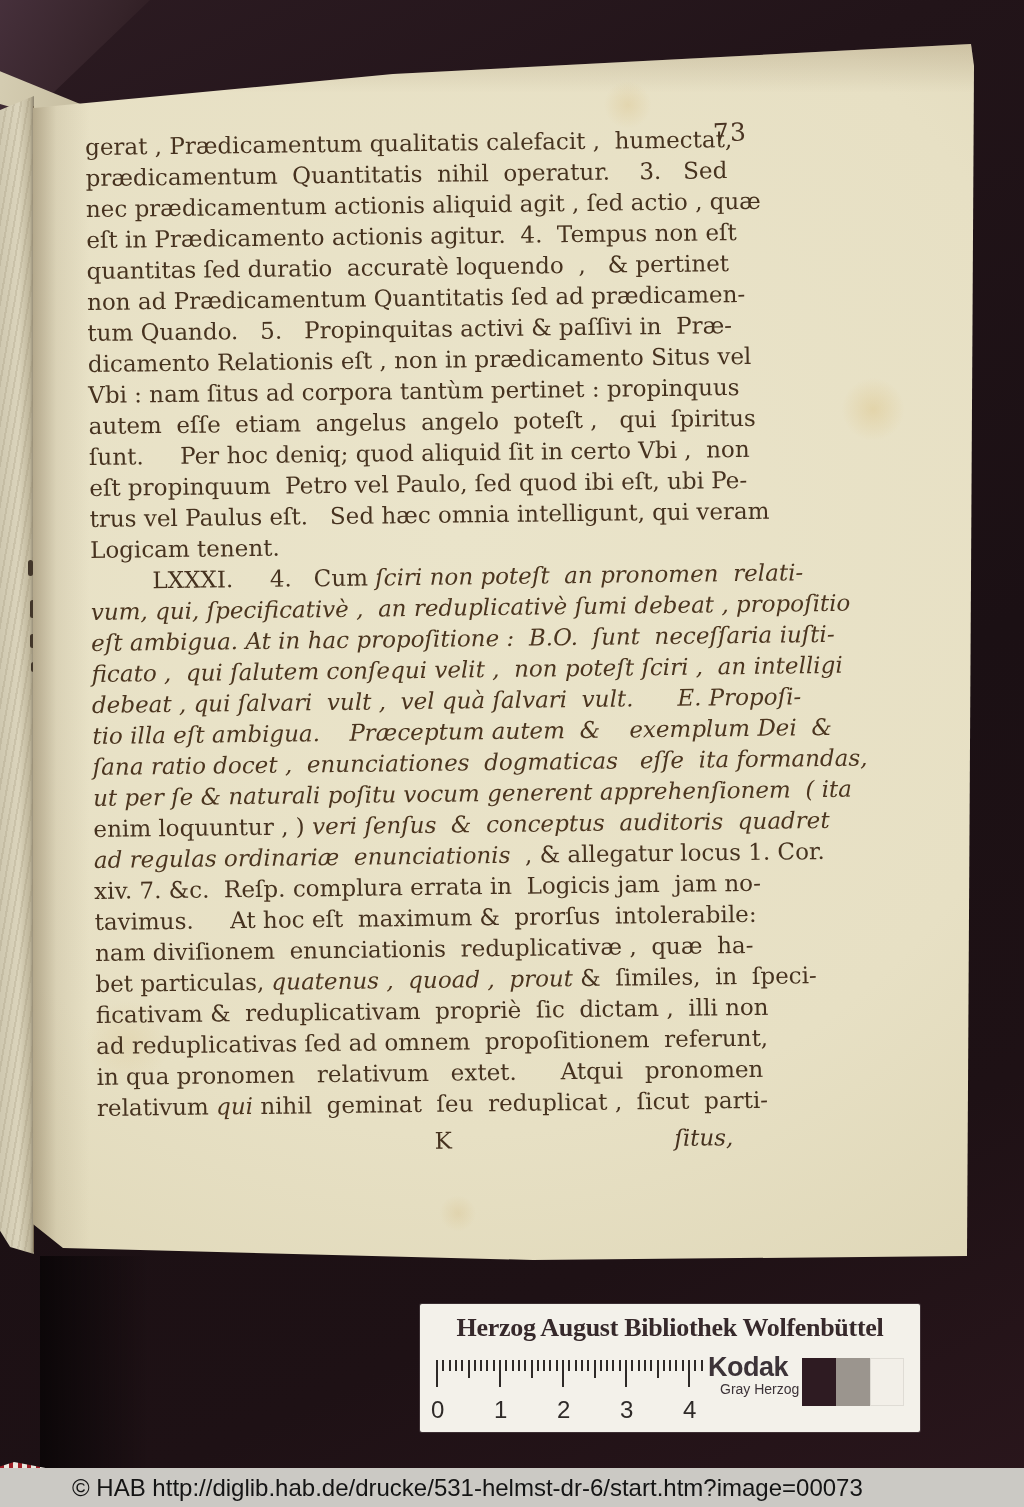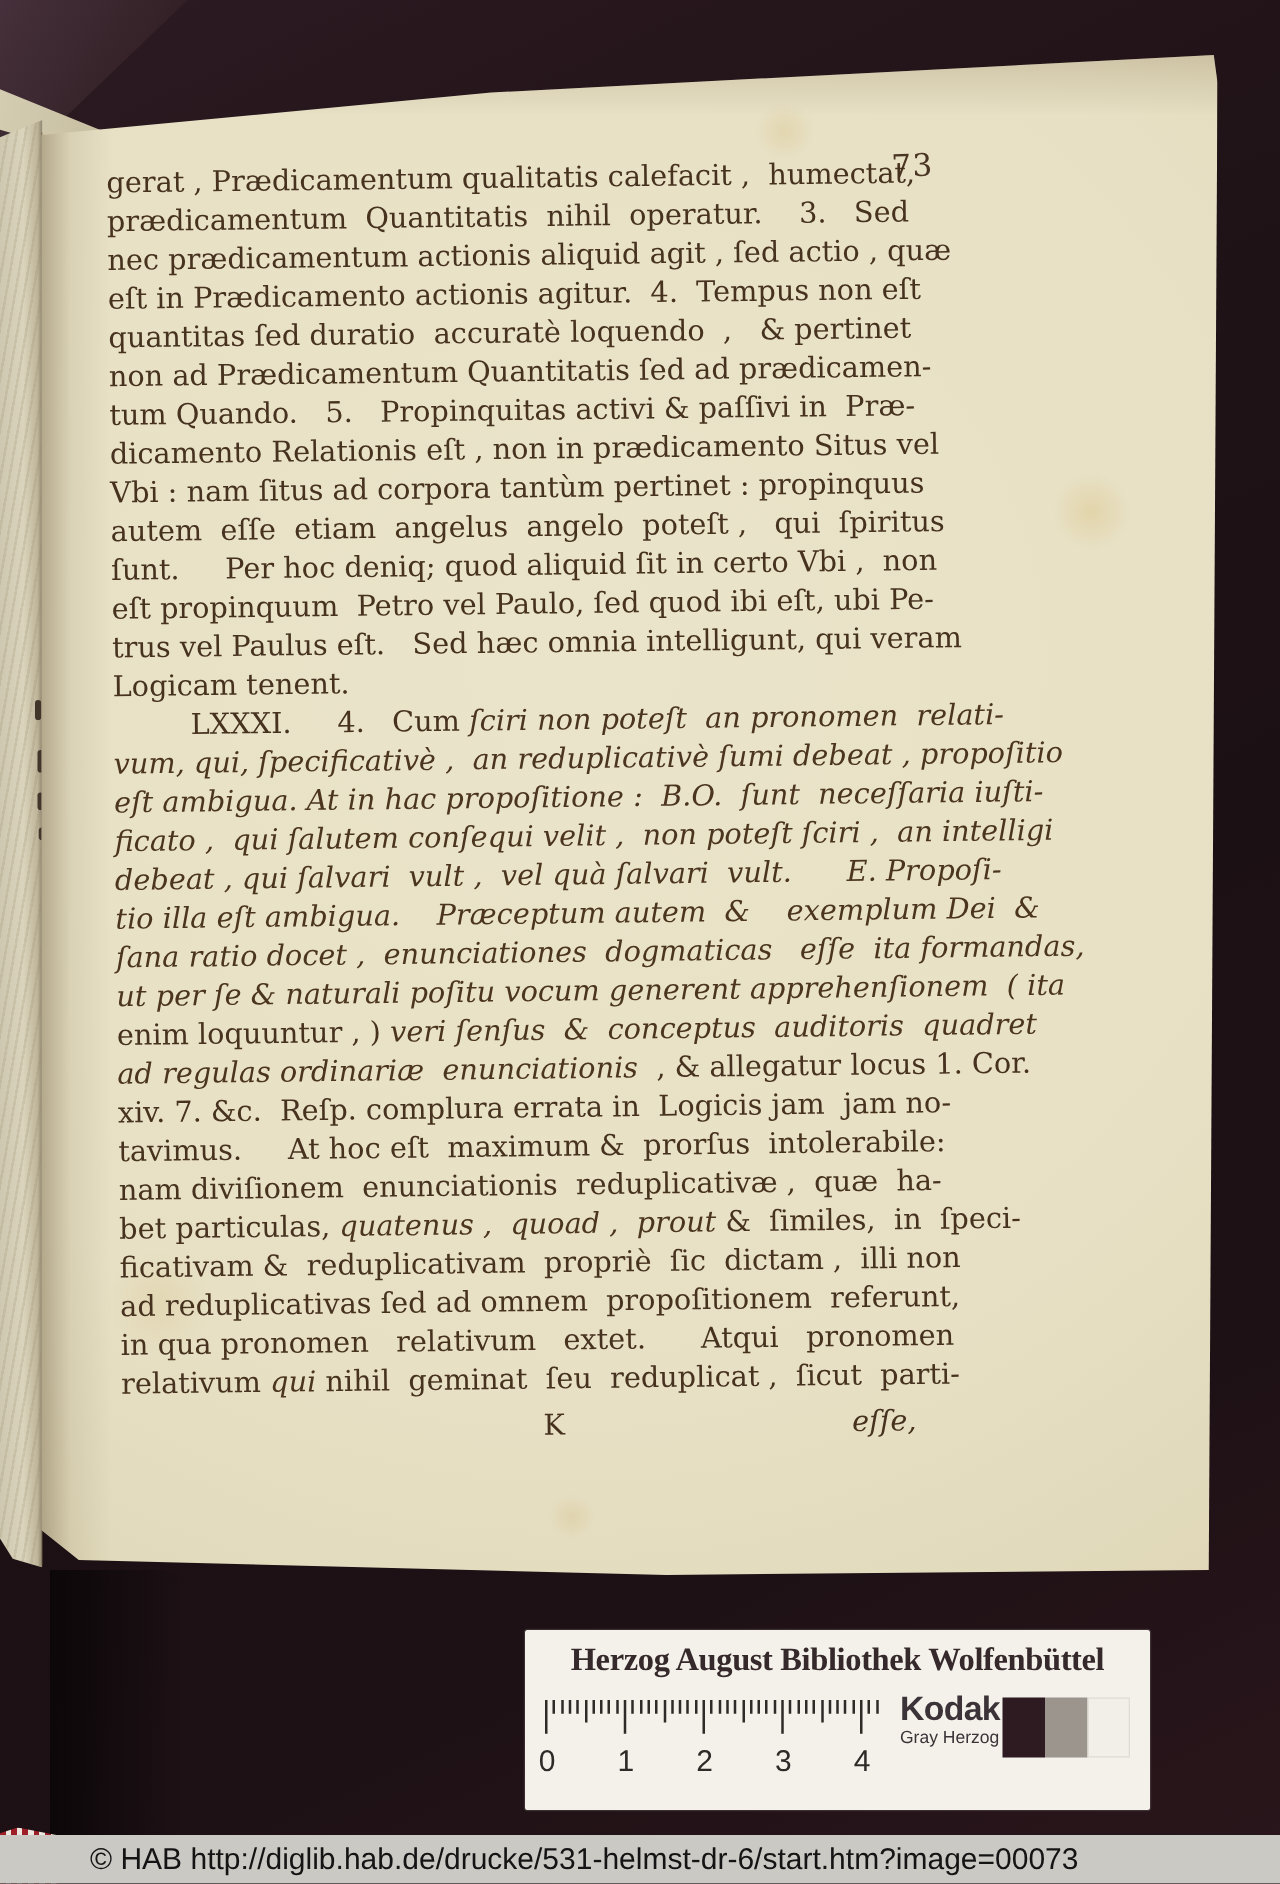--- a/index.html
+++ b/index.html
@@ -41,32 +41,32 @@
   .text-block{position:absolute;left:52px;top:88px;width:692px;
     transform:rotate(-0.7deg);transform-origin:0 0;}
   .tline{height:31px;line-height:31px;white-space:pre;font-size:23px;color:#46321f;}
   .tline.indent{padding-left:62px;}
   .tline .ro{font-style:normal;}
   .tline .it{font-style:italic;color:#4b351f;}
   .sig-line{position:relative;height:31px;line-height:31px;font-size:23px;color:#46321f;margin-top:6px;}
   .sig-k{position:absolute;left:0;width:100%;text-align:center;}
   .sig-catch{position:absolute;right:56px;font-style:italic;}
   
-  .library-label{position:absolute;left:420px;top:1304px;width:500px;height:144px;
+  .library-label{position:absolute;left:420px;top:1304px;width:500px;height:128px;
     background:#f3f1ea;border-radius:2px;box-shadow:0 0 0 1px rgba(255,255,255,.12);}
   .label-title{margin-top:9px;text-align:center;font-family:"Liberation Serif",serif;
     font-weight:bold;font-size:26px;letter-spacing:-0.3px;color:#36292b;}
   .ruler{position:absolute;left:16px;top:56px;width:270px;height:42px;}
   .ruler .tick{position:absolute;top:0;width:2px;background:#2e2a28;}
   .ruler-numbers{position:absolute;left:16px;top:92px;width:270px;height:30px;
     font-family:"Liberation Sans",sans-serif;font-size:24px;color:#2e2a28;}
   .ruler-numbers span{position:absolute;top:0;}
   .kodak-block{position:absolute;left:288px;top:50px;width:92px;
     font-family:"Liberation Sans",sans-serif;color:#3c3338;}
-  .kodak-word{font-weight:bold;font-size:27px;line-height:27px;letter-spacing:-0.5px;text-align:right;}
+  .kodak-word{font-weight:bold;font-size:27px;line-height:27px;letter-spacing:-0.5px;}
   .kodak-sub{font-size:14px;line-height:16px;padding-left:12px;}
   .patches{position:absolute;left:382px;top:54px;display:flex;}
   .patch{width:34px;height:48px;}
   .patch.dark{background:#2e1b22;}
   .patch.mid{background:#9b958e;}
   .patch.light{background:#f2efe8;border:1px solid rgba(0,0,0,.08);width:32px;height:46px;}
   
   .footer-bar{position:absolute;left:0;top:1468px;width:1024px;height:39px;background:#cbc9c4;}
   .copyright{position:absolute;left:72px;top:0;line-height:39px;
     font-family:"Liberation Sans",sans-serif;font-size:24px;color:#141414;}
@@ -121,21 +121,21 @@
         <div class="tline"><span class="ro">xiv. 7. &amp;c.  Reſp. complura errata in  Logicis jam  jam no-</span></div>
         <div class="tline"><span class="ro">tavimus.     At hoc eſt  maximum &amp;  prorſus  intolerabile:</span></div>
         <div class="tline"><span class="ro">nam diviſionem  enunciationis  reduplicativæ ,  quæ  ha-</span></div>
         <div class="tline"><span class="ro">bet particulas, </span><span class="it">quatenus ,  quoad ,  prout </span><span class="ro">&amp;  ſimiles,  in  ſpeci-</span></div>
         <div class="tline"><span class="ro">ficativam &amp;  reduplicativam  propriè  ſic  dictam ,  illi non</span></div>
         <div class="tline"><span class="ro">ad reduplicativas ſed ad omnem  propoſitionem  referunt,</span></div>
         <div class="tline"><span class="ro">in qua pronomen   relativum   extet.      Atqui   pronomen</span></div>
         <div class="tline"><span class="ro">relativum </span><span class="it">qui </span><span class="ro">nihil  geminat  ſeu  reduplicat ,  ſicut  parti-</span></div>
         <div class="sig-line">
           <span class="sig-k">K</span>
-          <span class="sig-catch">eſſe,</span>
+          <span class="sig-catch">ſitus,</span>
         </div>
       </div>
   </div>
 
   <div class="spine-shadow"></div>
 
   <div class="library-label">
     <div class="label-title">Herzog August Bibliothek Wolfenbüttel</div>
     <div class="ruler" id="ruler">
         <div class="tick" style="left: 0px; height: 27px;"></div>

